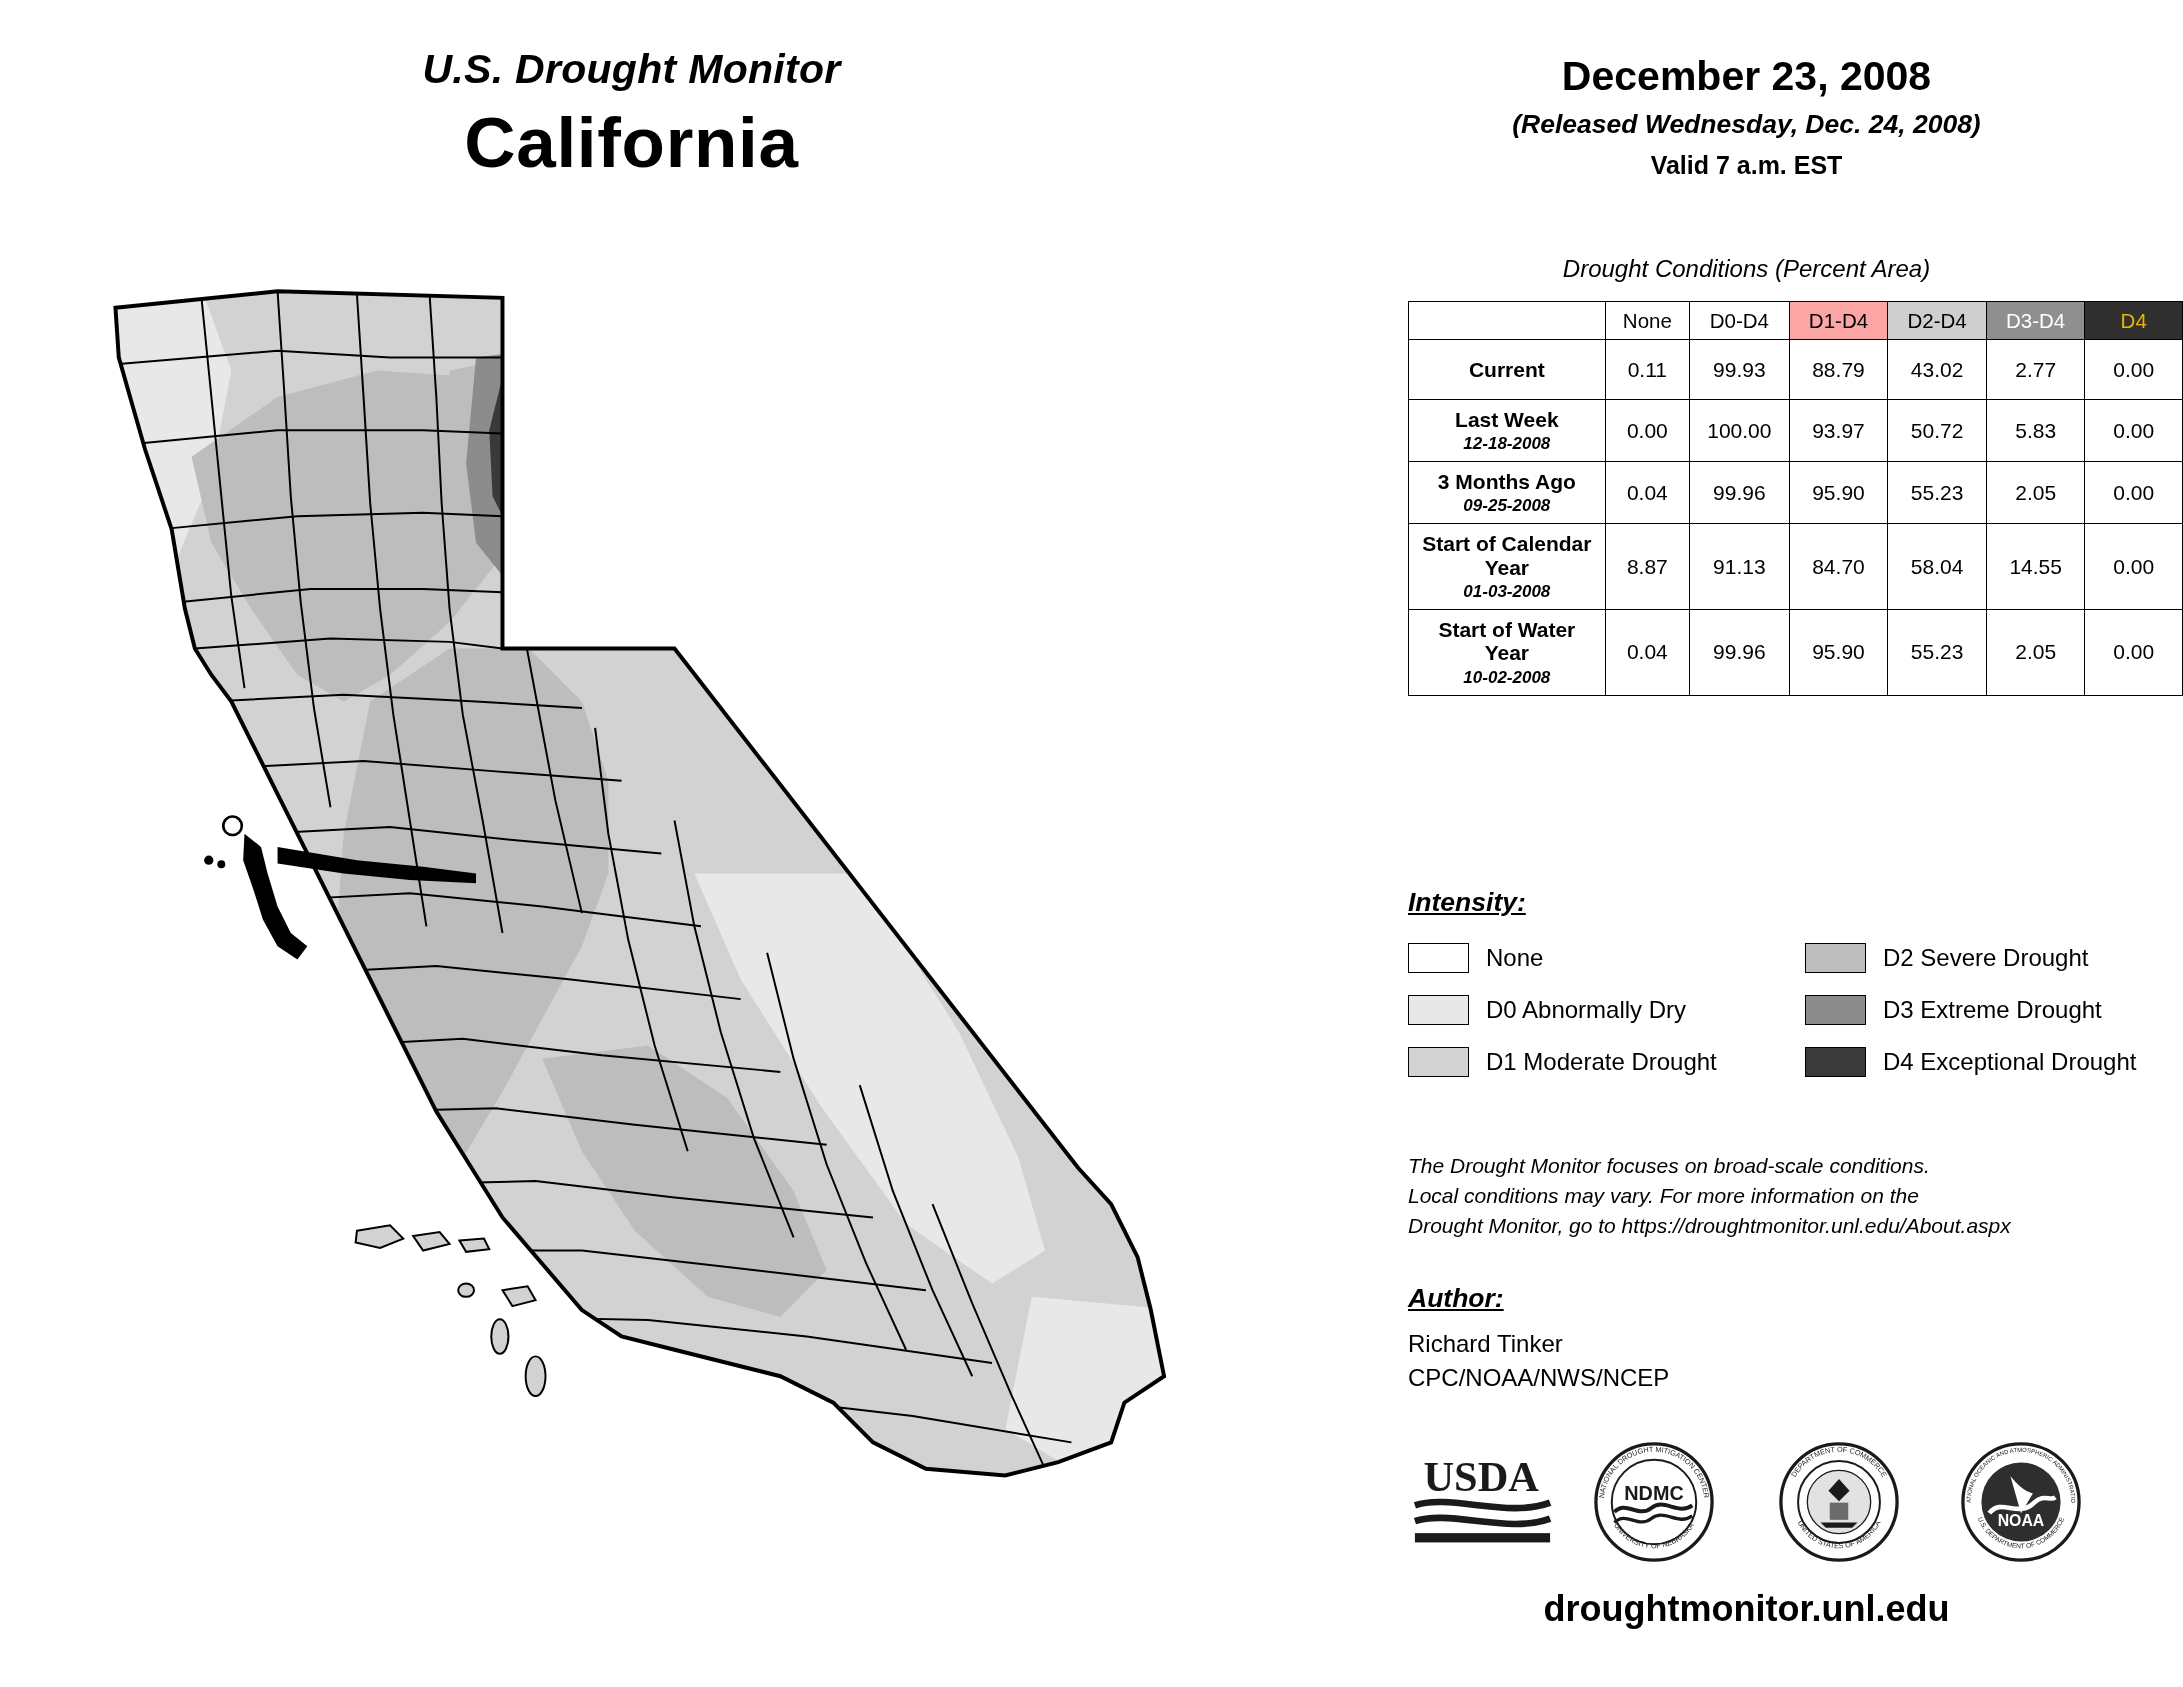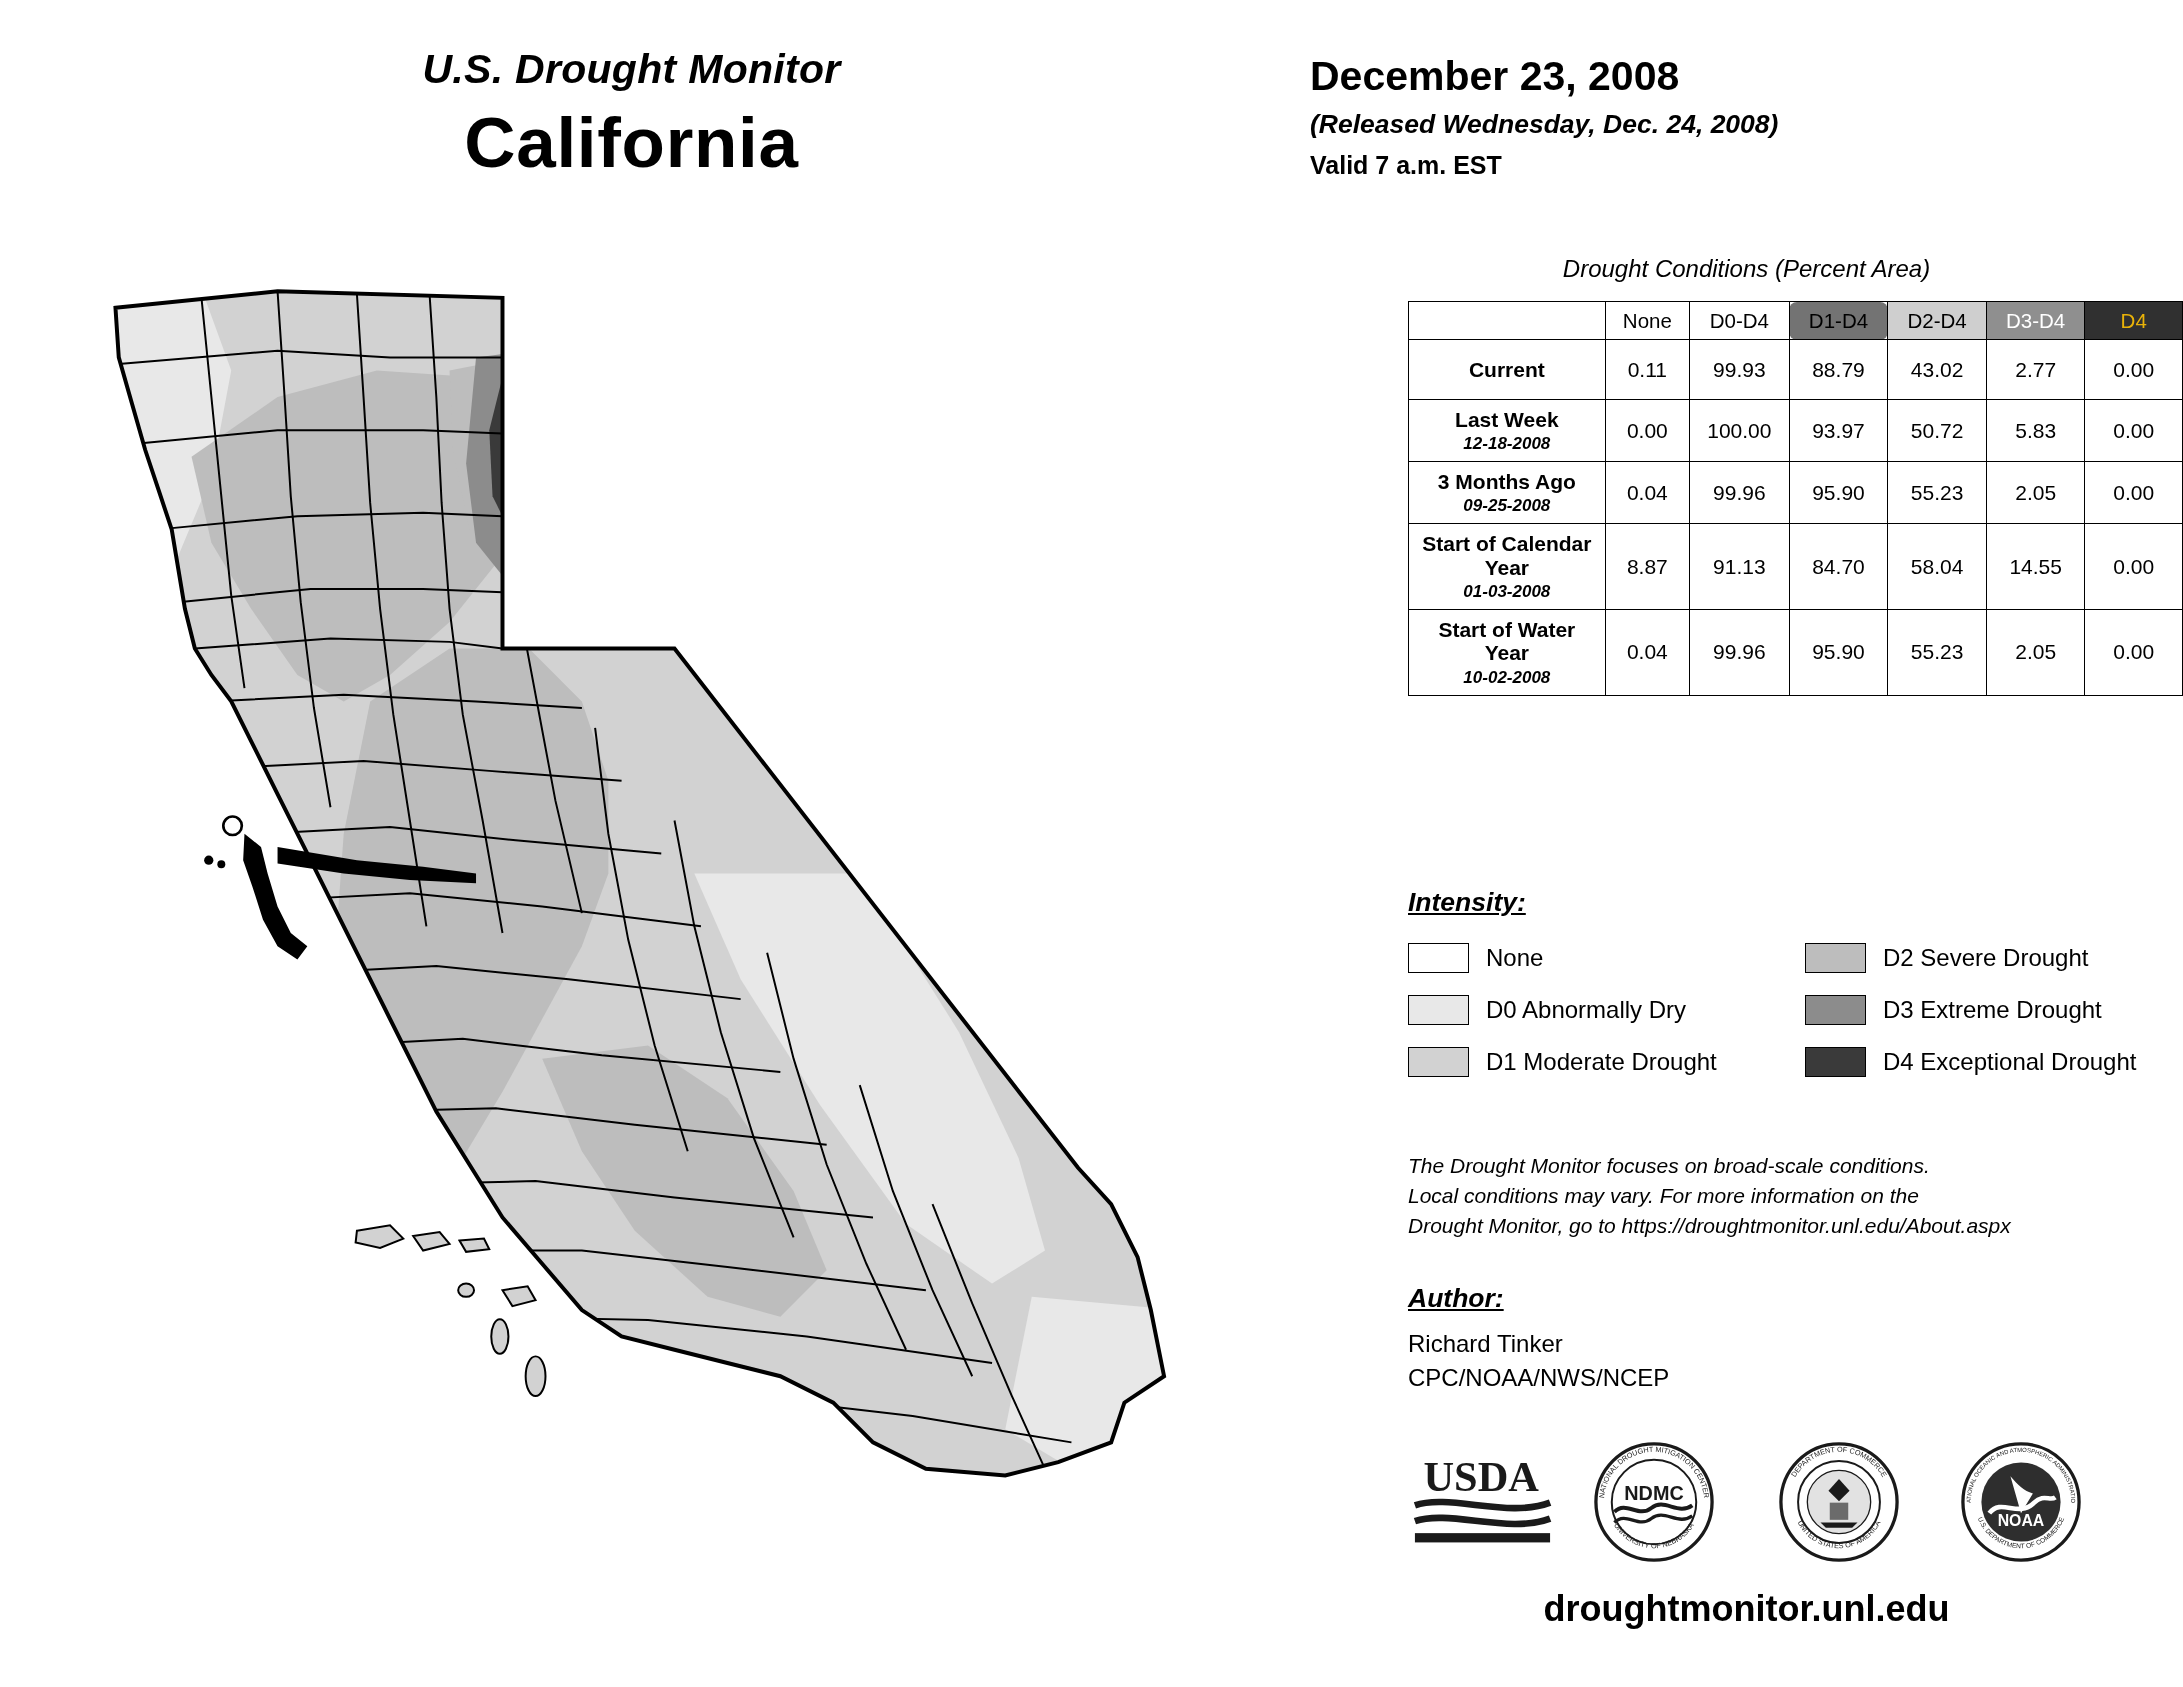--- a/index.html
+++ b/index.html
@@ -64,20 +64,21 @@
     left: 1310px;
     top: 0;
     width: 873px;
     height: 1687px;
   }
   .date-block {
     position: absolute;
     left: 0;
     top: 53px;
     width: 873px;
+    text-align: center;
   }
   .date-main {
     font-size: 41px;
     font-weight: bold;
   }
   .date-released {
     font-size: 26.5px;
     font-weight: bold;
     font-style: italic;
     margin-top: 9.3px;
@@ -112,21 +113,21 @@
     vertical-align: middle;
   }
   table.cond thead th {
     height: 37px;
     font-size: 20.5px;
     font-weight: normal;
     padding: 0 4px;
   }
   th.h-none   { width: 78px; background: #ffffff; }
   th.h-d0d4   { width: 94px; background: #ffffff; }
-  th.h-d1d4   { width: 94px; background: #737373; border-radius: 8px; }
+  th.h-d1d4   { width: 94px; background: #fca5a5; }
   th.h-d2d4   { width: 94px; background: #cfcfcf; margin-top: 19px; }
   th.h-d3d4   { width: 94px; background: #8f8f8f; color: #ffffff; }
   th.h-d4     { width: 94px; background: #303030; color: #eab308; }
   th.h-corner { width: 0; border: none; background: transparent; }
 
   td.rowlabel {
     width: 192px;
     padding: 8px 6.6px;
     text-align: center;
     font-weight: bold;

